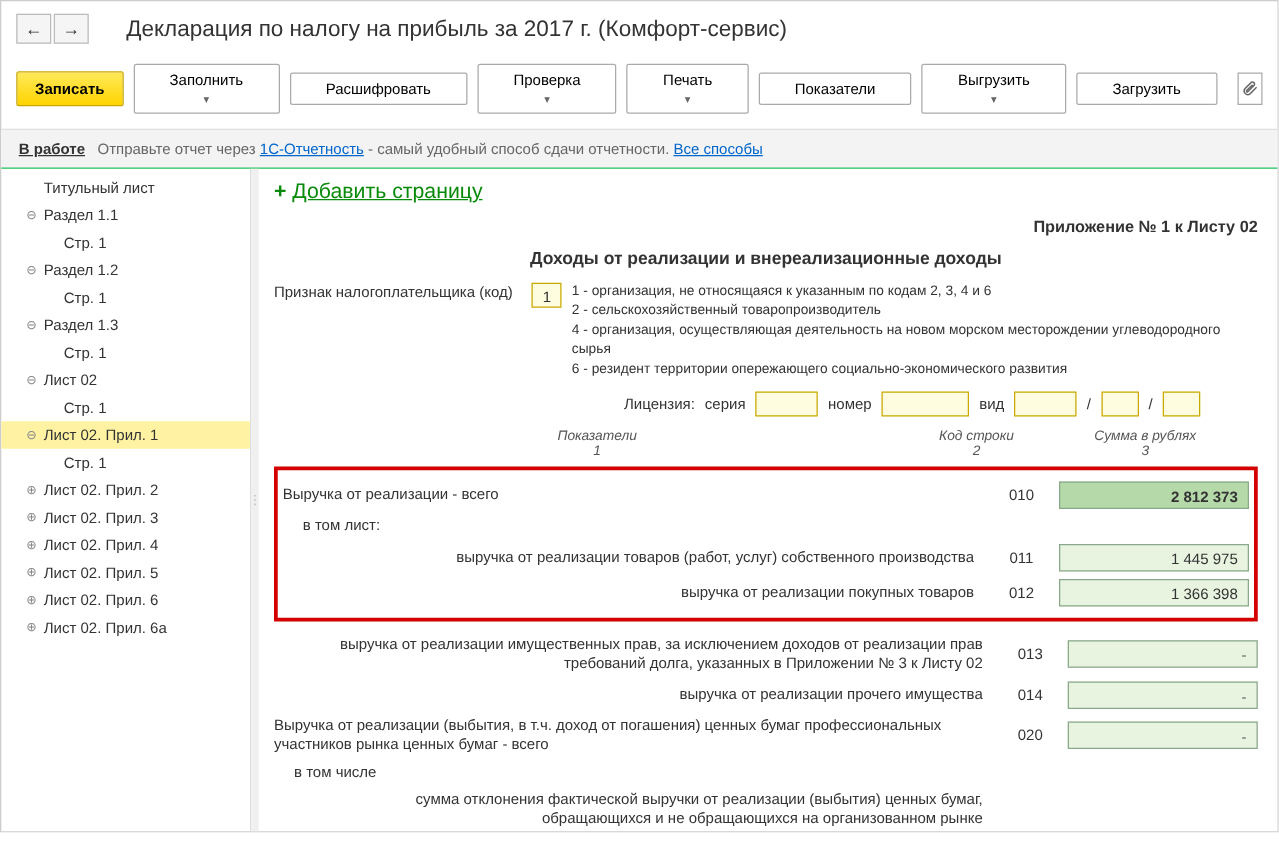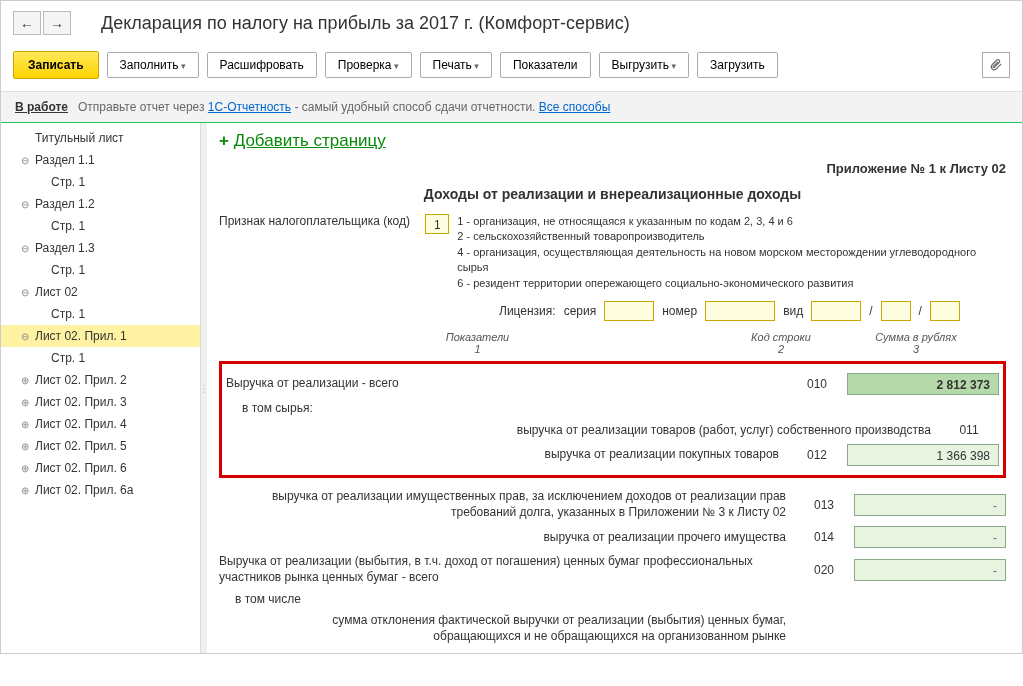--- a/index.html
+++ b/index.html
@@ -3,21 +3,21 @@
 <meta charset="utf-8">
 <style>
 * { box-sizing: border-box; margin: 0; padding: 0; }
 body { font-family: Arial, sans-serif; font-size: 12px; background: #fff; color: #333; }
 .window { width: 1023px; border: 1px solid #ccc; box-shadow: 4px 4px 8px rgba(0,0,0,0.3); }
 .header-row { display: flex; align-items: center; padding: 10px 12px; gap: 10px; }
 .nav-btns { display: flex; gap: 2px; }
 .nav-btn { width: 28px; height: 24px; border: 1px solid #bbb; background: #f5f5f5; display: flex; align-items: center; justify-content: center; cursor: pointer; font-size: 14px; }
 .title { font-size: 18px; color: #333; margin-left: 20px; }
 .toolbar { display: flex; align-items: center; gap: 8px; padding: 6px 12px 12px; }
-.btn { border: 1px solid #aaa; background: #fff; padding: 5px 12px; font-size: 12px; cursor: pointer; border-radius: 2px; }
+.btn { border: 1px solid #aaa; background: #fff; padding: 5px 28px; font-size: 12px; cursor: pointer; border-radius: 2px; }
 .btn-primary { background: linear-gradient(#ffe95a, #ffd400); border-color: #c9a800; font-weight: bold; padding: 6px 14px; }
 .btn-dd::after { content: " ▾"; font-size: 9px; color: #666; }
 .icon-btn { width: 28px; height: 26px; border: 1px solid #aaa; background: #fff; display: flex; align-items: center; justify-content: center; cursor: pointer; }
 .status-bar { background: #f3f3f3; padding: 8px 14px; display: flex; align-items: center; gap: 10px; border-top: 1px solid #e0e0e0; border-bottom: 1px solid #22c55e; }
 .status-link { color: #0066cc; text-decoration: underline; }
 .status-active { color: #333; text-decoration: underline; font-weight: bold; }
 .body { display: flex; height: 530px; }
 .sidebar { width: 200px; border-right: 1px solid #ddd; overflow-y: auto; padding: 4px 0; }
 .tree-item { display: flex; align-items: center; padding: 4px 6px 4px 20px; cursor: pointer; font-size: 12px; white-space: nowrap; }
 .tree-item.level-1 { padding-left: 36px; }
@@ -204,27 +204,30 @@
 
       <div class="highlight-box" id="rows-hi">
           <div class="data-row">
             <div class="dr-label">Выручка от реализации - всего</div>
             <div class="dr-code">010</div>
             <div class="dr-val">
               <div class="val-box total">2 812 373</div>
             </div>
           </div>
           <div class="data-row">
-            <div class="dr-label indent1">в том сырья:</div>
+            <div class="dr-label indent1">в том лист:</div>
             <div class="dr-code"></div>
             <div class="dr-val"></div>
           </div>
           <div class="data-row">
             <div class="dr-label indent2">выручка от реализации товаров (работ, услуг) собственного производства</div>
             <div class="dr-code">011</div>
+            <div class="dr-val">
+              <div class="val-box">1 445 975</div>
+            </div>
           </div>
           <div class="data-row">
             <div class="dr-label indent2">выручка от реализации покупных товаров</div>
             <div class="dr-code">012</div>
             <div class="dr-val">
               <div class="val-box">1 366 398</div>
             </div>
           </div>
         </div>
       <div id="rows-after">

